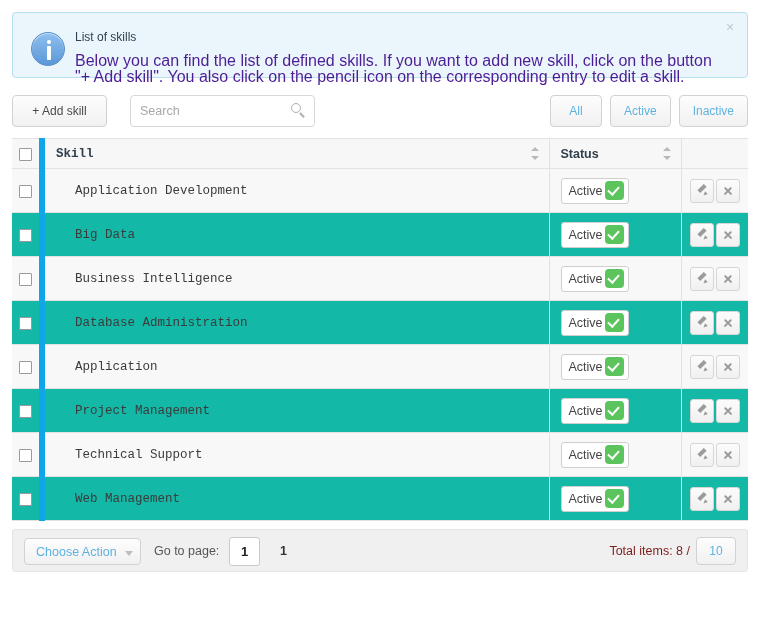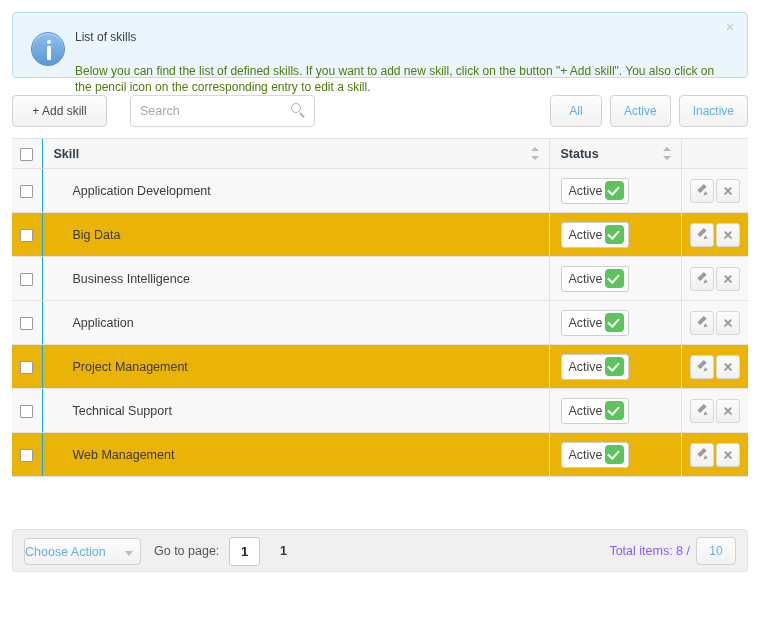--- a/index.html
+++ b/index.html
@@ -41,22 +41,22 @@
   }
   .alert-body {
     position: absolute;
     left: 62px; top: 16px; right: 30px;
   }
   .alert-title {
     font-size: 12px; font-weight: normal; color: #33414e;
     line-height: 16px;
   }
   .alert-text {
-    font-size: 12px; color: #4d7c0f; line-height: 16px;
-    margin-top: 18px;
+    font-size: 16px; color: #4c1d95; line-height: 16px;
+    margin-top: 8px;
   }
   .alert-close {
     position: absolute; right: 8px; top: 5px;
     width: 18px; height: 18px;
     font-size: 14px; line-height: 18px; text-align: center;
     color: #c2c6c9; cursor: pointer; font-family: "Liberation Sans", sans-serif;
   }
 
   
   .toolbar {
@@ -132,21 +132,21 @@
   .table thead th {
     height: 29px;
     background: #f7f7f7;
     border-top: 1px solid #e2e2e2;
     font-weight: bold;
     color: #30404f;
     text-align: left;
     font-size: 12.5px;
   }
   .col-check { width: 30px; }
-  .col-skill { width: 507px; border-left: 1px solid #0ea5e9; }
+  .col-skill { width: 507px; border-left: 6px solid #0ea5e9; font-family: Liberation Mono, monospace; }
   .col-status { width: 132px; border-left: 1px solid #e2e2e2; }
   .col-actions { width: 67px; border-left: 1px solid #e2e2e2; }
 
   .th-inner {
     position: relative;
     padding: 0 18px 0 11px;
     display: flex; align-items: center; height: 29px;
   }
   .sort-icon {
     position: absolute; right: 9px; top: 8px;
@@ -155,21 +155,21 @@
   .sort-icon i {
     position: absolute; left: 0; display: block;
     width: 0; height: 0; border-left: 4.5px solid transparent;
     border-right: 4.5px solid transparent;
   }
   .sort-icon .up { top: 0; border-bottom: 4.5px solid #b9b9b9; }
   .sort-icon .dn { bottom: 0; border-top: 4.5px solid #b9b9b9; }
 
   tbody tr { height: 44px; }
   tbody tr.odd td { background: #f8f8f8; margin-top: 8px; }
-  tbody tr.even td { background: #eab308; }
+  tbody tr.even td { background: #14b8a6; }
 
   .cell-check { text-align: center; }
   .cb {
     display: inline-block;
     width: 13px; height: 13px;
     background: #ffffff;
     border: 1px solid #9a9a9a;
     border-radius: 1px;
     vertical-align: middle;
     cursor: pointer;
@@ -247,20 +247,21 @@
     background: #f0f0f0;
     border: 1px solid #e4e4e4;
     border-radius: 3px;
   }
   .btn-action {
     position: absolute; left: 11px; top: 8px;
     height: 27px; width: 117px;
     color: #5fb2e0;
     font-size: 12.5px;
     text-align: left;
+    padding-left: 11px;
   }
   .caret-down {
     position: absolute; right: 7px; top: 12px;
     width: 0; height: 0;
     border-left: 4px solid transparent;
     border-right: 4px solid transparent;
     border-top: 5px solid #bdbdbd;
   }
   .goto-label {
     position: absolute; left: 141px; top: 14px;
@@ -275,21 +276,21 @@
     font-family: "Liberation Sans", sans-serif;
     font-size: 13px; color: #222; font-weight: bold;
     outline: none;
   }
   .page-count {
     position: absolute; left: 267px; top: 14px;
     font-size: 12.5px; color: #333; font-weight: bold;
   }
   .total-label {
     position: absolute; right: 57px; top: 14px;
-    font-size: 12.5px; color: #8b5cf6;
+    font-size: 12.5px; color: #7f1d1d;
   }
   .btn-pagesize {
     position: absolute; right: 11px; top: 7px;
     width: 40px; height: 28px;
     color: #5fb2e0; font-size: 12px;
   }
 </style>
 </head>
 <body>
 
@@ -384,20 +385,32 @@
           <td class="col-skill cell-skill">Business Intelligence</td>
           <td class="col-status cell-status"><span class="status-badge">
               <span class="lbl">Active</span>
               <span class="chk"></span>
             </span></td>
           <td class="col-actions cell-actions"><span class="act-btn"><span class="pencil-icon">
                 <span class="body"></span>
                 <span class="tip"></span>
               </span></span><span class="act-btn"><span class="x-icon"></span></span></td>
         </tr>
+        <tr class="even">
+          <td class="col-check cell-check"><span class="cb"></span></td>
+          <td class="col-skill cell-skill">Database Administration</td>
+          <td class="col-status cell-status"><span class="status-badge">
+              <span class="lbl">Active</span>
+              <span class="chk"></span>
+            </span></td>
+          <td class="col-actions cell-actions"><span class="act-btn"><span class="pencil-icon">
+                <span class="body"></span>
+                <span class="tip"></span>
+              </span></span><span class="act-btn"><span class="x-icon"></span></span></td>
+        </tr>
         <tr class="odd">
           <td class="col-check cell-check"><span class="cb"></span></td>
           <td class="col-skill cell-skill">Application</td>
           <td class="col-status cell-status"><span class="status-badge">
               <span class="lbl">Active</span>
               <span class="chk"></span>
             </span></td>
           <td class="col-actions cell-actions"><span class="act-btn"><span class="pencil-icon">
                 <span class="body"></span>
                 <span class="tip"></span>

